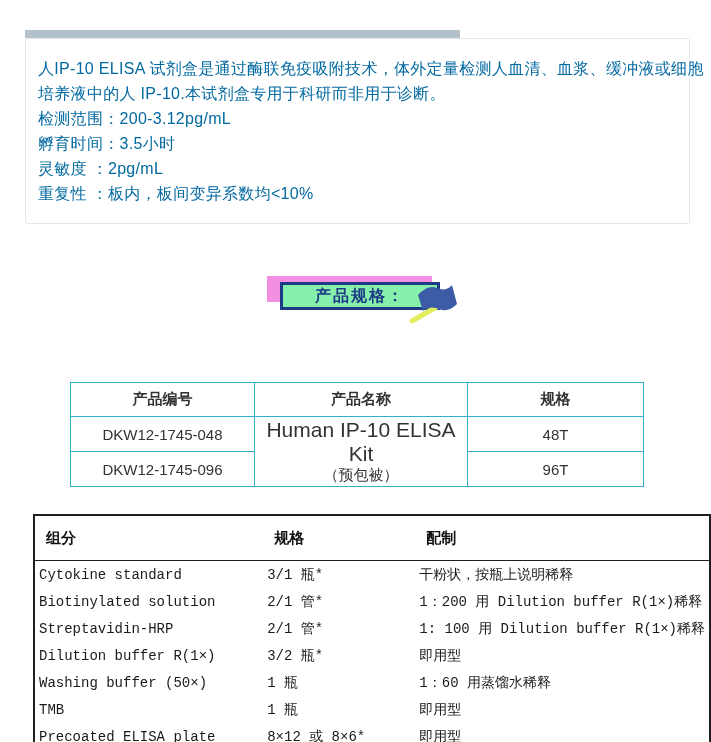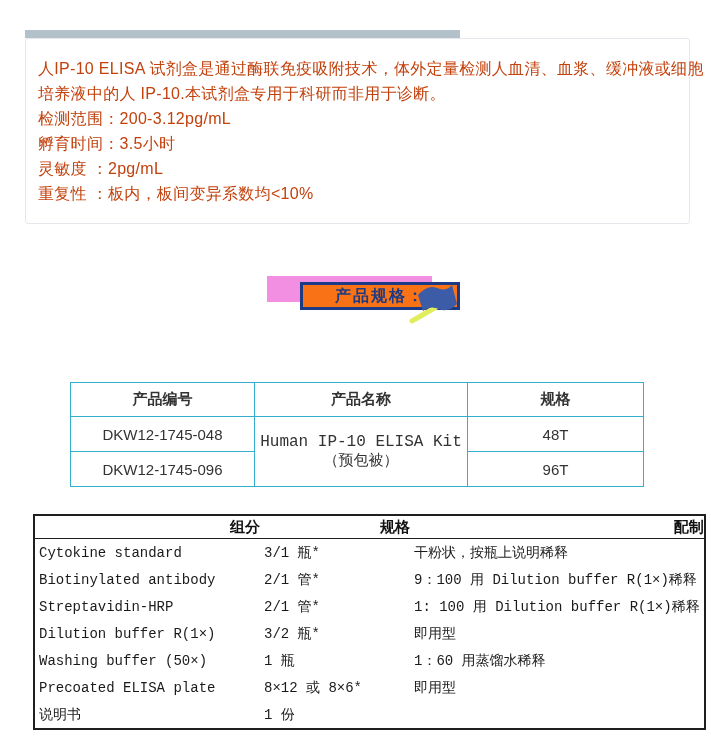--- a/index.html
+++ b/index.html
@@ -23,41 +23,40 @@
     width: 665px; height: 186px;
     box-sizing: border-box;
     background: #ffffff;
     border: 1px solid #e4e8ec;
     border-radius: 3px;
     padding: 17px 12px 0 12px;
   }
   .desc-line {
     font-size: 16px;
     line-height: 25px;
-    color: #c2410c;
+    color: #0369a1;
     letter-spacing: 0.3px;
     white-space: nowrap;
   }
 
   
   .banner { position: absolute; left: 267px; top: 276px; width: 200px; height: 50px; }
   .banner-pink {
     position: absolute; left: 0; top: 0;
     width: 165px; height: 26px;
     background: #f28fe3;
   }
   .banner-box {
     position: absolute; left: 13px; top: 6px;
     width: 160px; height: 28px;
     box-sizing: border-box;
-    background: #f97316;
+    background: #86efac;
     border: 3px solid #1d3b84;
     display: flex; align-items: center; justify-content: center;
     z-index: 1;
-    margin-left: 20px;
   }
   .banner-title {
     font-size: 16px; font-weight: bold;
     color: #1d3b84; letter-spacing: 2px;
     white-space: nowrap;
   }
   .banner-icon {
     position: absolute; left: 138px; top: 4px;
     width: 56px; height: 46px;
     z-index: 2;
@@ -75,36 +74,36 @@
     vertical-align: middle;
     color: #333333;
     padding: 0;
     background: #ffffff;
   }
   .products-table th { font-size: 15px; font-weight: bold; height: 33px; }
   .products-table td { font-size: 15px; height: 34px; }
   .col-code { width: 183px; }
   .col-name { width: 212px; margin-top: 37px; }
   .col-spec { width: 175px; }
-  .pname-l1 { display: block; font-size: 16px; font-family: Liberation Mono, monospace; }
+  .pname-l1 { display: block; font-size: 21px; }
   .pname-l2 { display: block; font-size: 15px; }
 
   
   .components-table {
     position: absolute; left: 33px; top: 514px;
     border-collapse: collapse;
     table-layout: fixed;
     border: 2px solid #1f1f1f;
     font-family: "Liberation Serif", "DejaVu Serif", serif;
   }
   .components-table th {
     border-bottom: 1px solid #1f1f1f;
     font-size: 15px; font-weight: bold;
-    height: 22px; text-align: right;
-    color: #111111; padding: 0;
+    height: 22px; text-align: left;
+    color: #111111; padding: 11px;
   }
   .components-table td {
     font-size: 14px; height: 19px;
     text-align: left; vertical-align: middle;
     color: #1a1a1a; padding: 4px;
     white-space: nowrap;
     font-family: Liberation Mono, monospace;
   }
   .c-col1 { width: 225px; }
   .c-col2 { width: 150px; }
@@ -164,40 +163,45 @@
       <th class="c-col1">组分</th>
       <th class="c-col2">规格</th>
       <th class="c-col3">配制</th>
     </tr>
     <tr>
       <td>Cytokine standard</td>
       <td>3/1 瓶*</td>
       <td>干粉状，按瓶上说明稀释</td>
     </tr>
     <tr>
-      <td>Biotinylated antibody</td>
+      <td>Biotinylated solution</td>
       <td>2/1 管*</td>
-      <td>9：100 用 Dilution buffer R(1×)稀释</td>
+      <td>1：200 用 Dilution buffer R(1×)稀释</td>
     </tr>
     <tr>
       <td>Streptavidin-HRP</td>
       <td>2/1 管*</td>
       <td>1:  100 用 Dilution buffer R(1×)稀释</td>
     </tr>
     <tr>
       <td>Dilution buffer R(1×)</td>
       <td>3/2 瓶*</td>
       <td>即用型</td>
     </tr>
     <tr>
       <td>Washing buffer (50×)</td>
       <td>1 瓶</td>
       <td>1：60  用蒸馏水稀释</td>
     </tr>
     <tr>
+      <td>TMB</td>
+      <td>1 瓶</td>
+      <td>即用型</td>
+    </tr>
+    <tr>
       <td>Precoated ELISA plate</td>
       <td>8×12 或 8×6*</td>
       <td>即用型</td>
     </tr>
     <tr>
       <td>说明书</td>
       <td>1 份</td>
       <td></td>
     </tr>
   </tbody>

